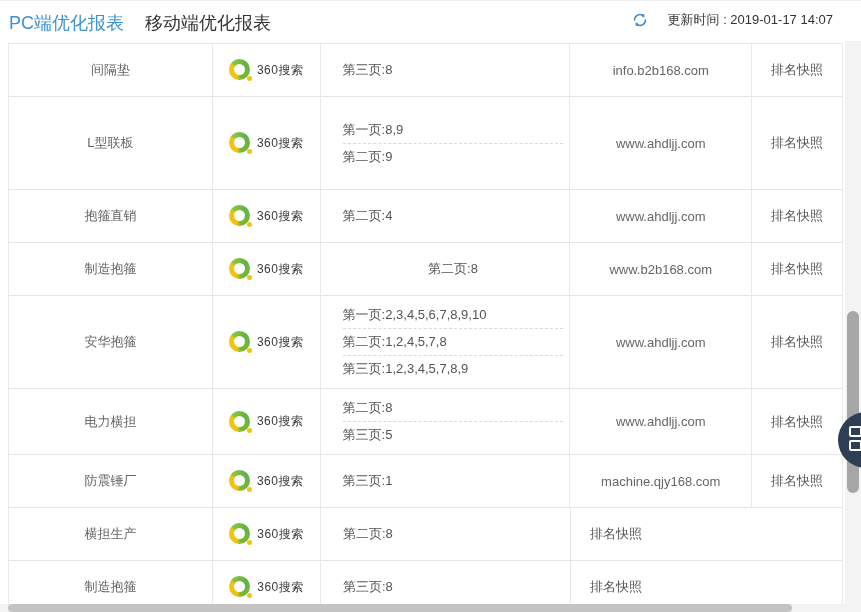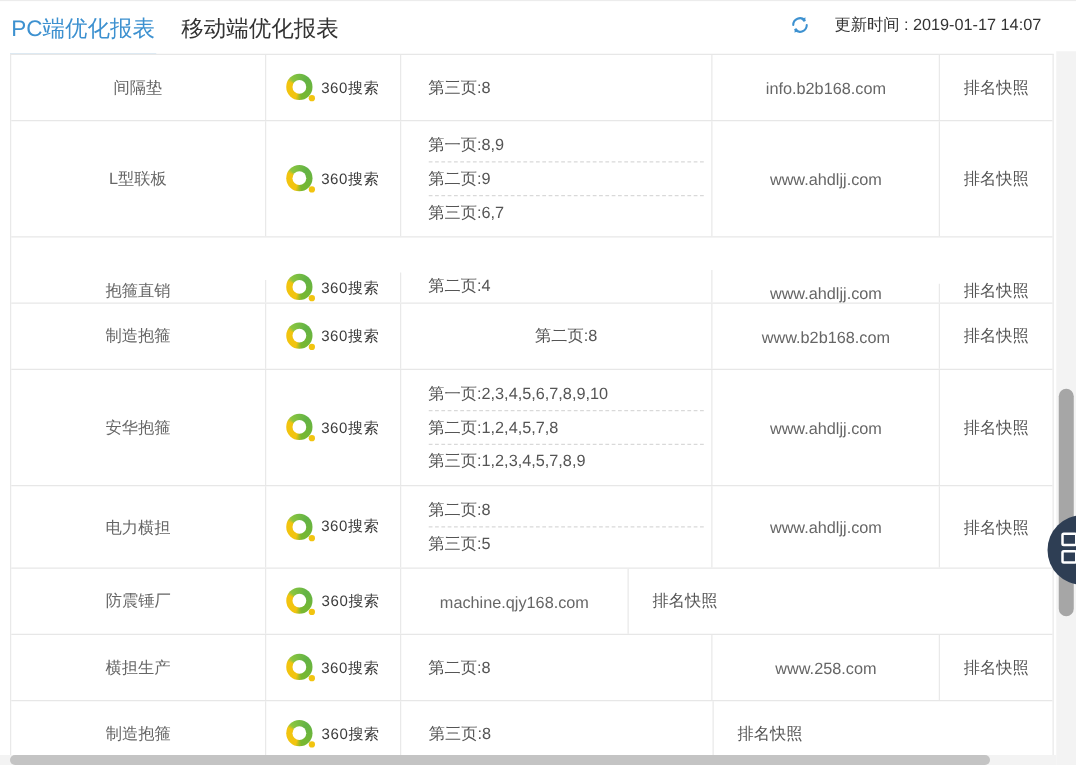--- a/index.html
+++ b/index.html
@@ -167,27 +167,26 @@
     <div class="cell c-engine">
       <span class="logo360">
         <span class="ring"></span>
           <span class="dot"></span>
       </span>
       <span class="engine-name">360搜索</span>
     </div>
     <div class="cell c-pages">
         <div class="page-line">第一页:8,9</div>
         <div class="page-line">第二页:9</div>
-        <div class="page-line">第三页:6,7</div>
       </div>
     <div class="cell c-domain">www.ahdljj.com</div>
     <div class="cell c-snapshot">排名快照</div>
   </div>
 
-  <div class="row" style="height: 53px; align-items: flex-end;">
+  <div class="row" style="height: 53px;">
     <div class="cell c-keyword">抱箍直销</div>
     <div class="cell c-engine">
       <span class="logo360">
         <span class="ring"></span>
           <span class="dot"></span>
       </span>
       <span class="engine-name">360搜索</span>
     </div>
     <div class="cell c-pages">
         <div class="page-line">第二页:4</div>
@@ -249,37 +248,39 @@
 
   <div class="row" style="height: 53px;">
     <div class="cell c-keyword">防震锤厂</div>
     <div class="cell c-engine">
       <span class="logo360">
         <span class="ring"></span>
           <span class="dot"></span>
       </span>
       <span class="engine-name">360搜索</span>
     </div>
+    <div class="cell c-pages">
+        <div class="page-line">第三页:1</div>
+      </div>
     <div class="cell c-domain">machine.qjy168.com</div>
     <div class="cell c-snapshot">排名快照</div>
   </div>
 
   <div class="row" style="height: 53px;">
     <div class="cell c-keyword">横担生产</div>
     <div class="cell c-engine">
       <span class="logo360">
         <span class="ring"></span>
           <span class="dot"></span>
       </span>
       <span class="engine-name">360搜索</span>
     </div>
     <div class="cell c-pages">
         <div class="page-line">第二页:8</div>
       </div>
-    <div class="cell c-domain">www.258.com</div>
     <div class="cell c-snapshot">排名快照</div>
   </div>
 
   <div class="row" style="height: 53px;">
     <div class="cell c-keyword">制造抱箍</div>
     <div class="cell c-engine">
       <span class="logo360">
         <span class="ring"></span>
           <span class="dot"></span>
       </span>

